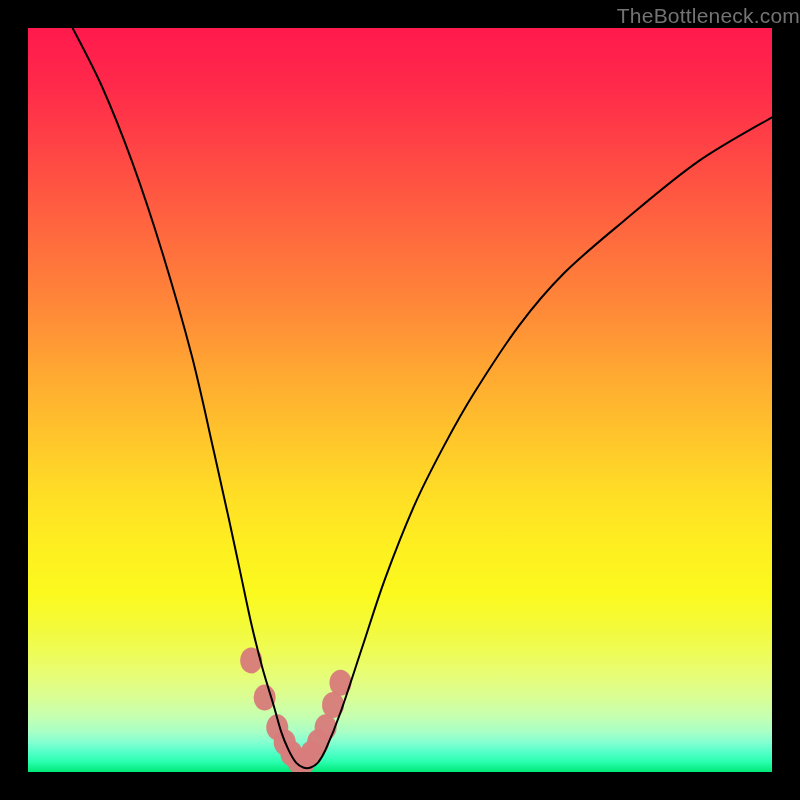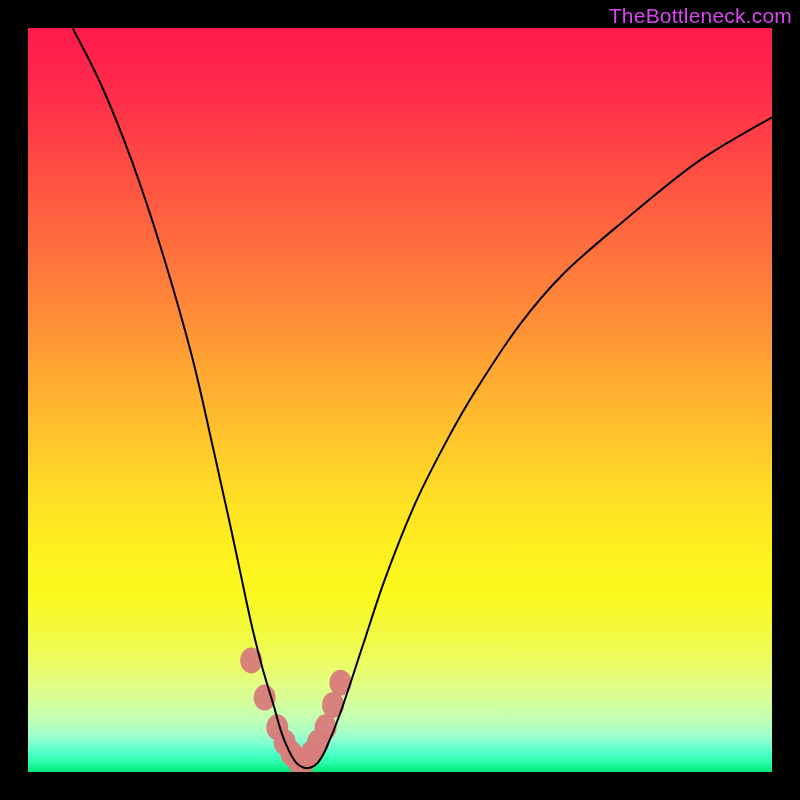--- a/index.html
+++ b/index.html
@@ -60,22 +60,22 @@
   .curve-layer {
     position: absolute;
     left: 0;
     top: 0;
     width: 744px;
     height: 744px;
   }
   .watermark {
     position: absolute;
     top: 4px;
-    right: 8px;
-    color: #d946ef;
+    right: 0;
+    color: #737373;
     font-size: 21px;
     font-weight: 500;
     letter-spacing: 0.2px;
   }
 </style>
 </head>
 <body>
 
 <div class="frame">
 

